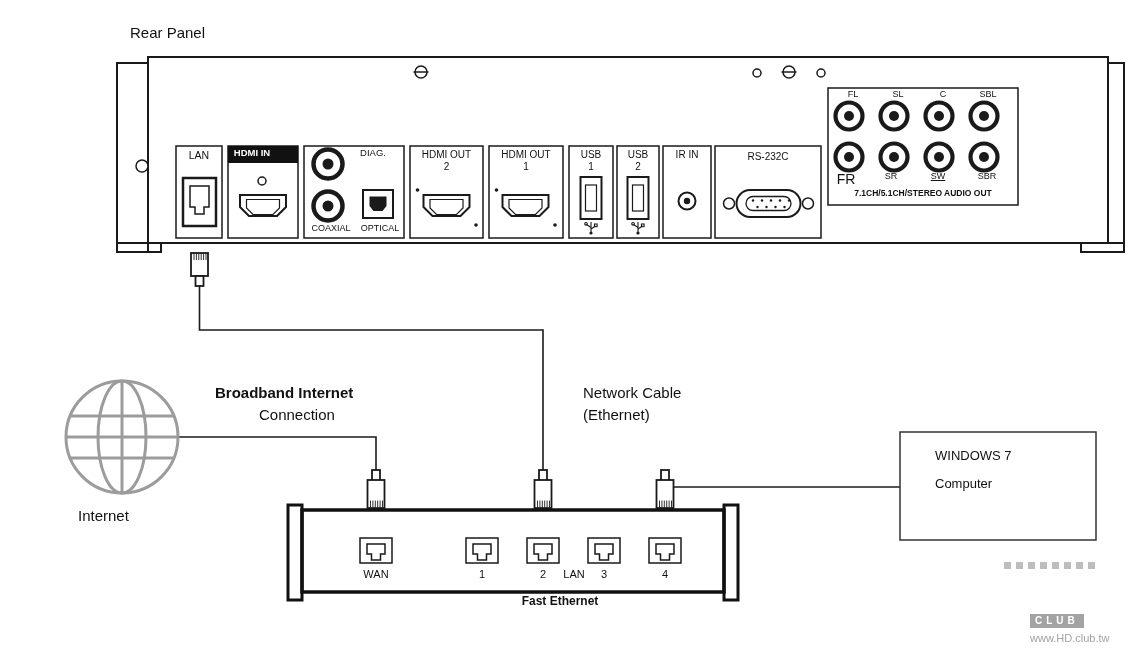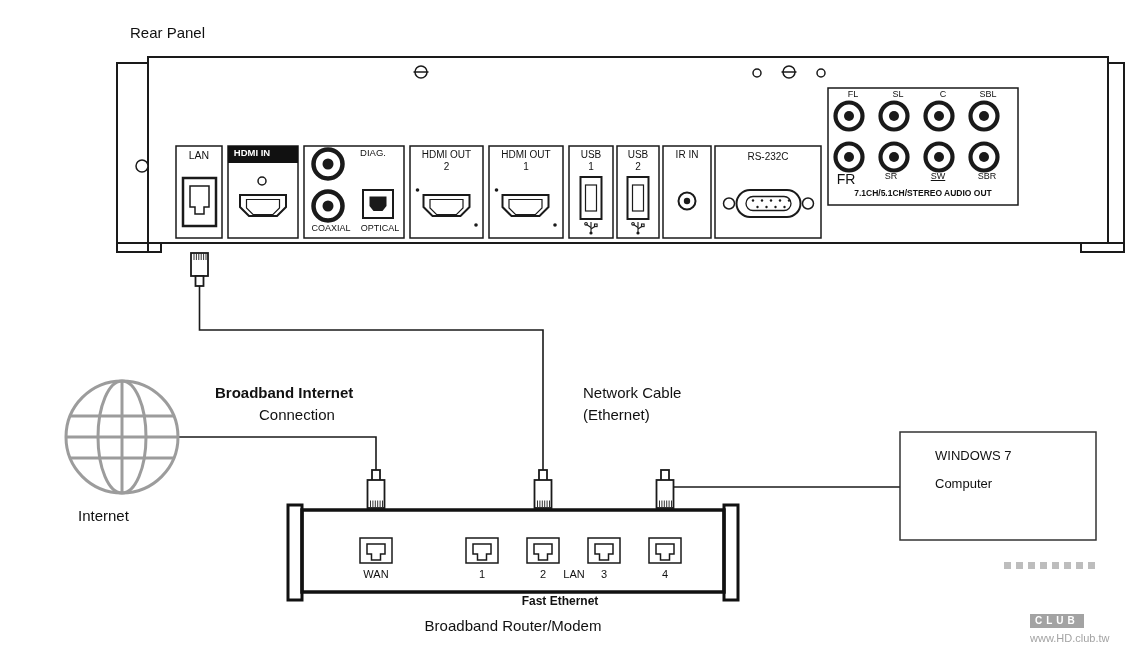--- a/index.html
+++ b/index.html
@@ -297,21 +297,20 @@
   <div class="t" style="left:78px; top:507px; font-size:15px;">Internet</div>
 
   <div class="t c" style="left:354px; top:568px; width:44px; font-size:11px;">WAN</div>
   <div class="t c" style="left:470px; top:568px; width:24px; font-size:11px;">1</div>
   <div class="t c" style="left:531px; top:568px; width:24px; font-size:11px;">2</div>
   <div class="t c" style="left:558px; top:568px; width:32px; font-size:11px;">LAN</div>
   <div class="t c" style="left:592px; top:568px; width:24px; font-size:11px;">3</div>
   <div class="t c" style="left:653px; top:568px; width:24px; font-size:11px;">4</div>
 
   <div class="t c" style="left:470px; top:595px; width:180px; font-size:12px; font-weight:bold;">Fast Ethernet</div>
-  <div class="t c" style="left:388px; top:617px; width:250px; font-size:15px;">Broadband Router/Modem</div>
 
   <div class="t" style="left:935px; top:449px; font-size:13px;text-align:center;">WINDOWS 7</div>
   <div class="t" style="left:935px; top:477px; font-size:13px;">Computer</div>
 
   <div class="t" style="left:1030px; top:614px; font-size:10px; font-weight:bold; letter-spacing:4px; color:#fff; background:#a3a3a3; padding:1px 5px;">CLUB</div>
   <div class="t" style="left:1030px; top:632px; font-size:11px; color:#a3a3a3;text-align:right;">www.HD.club.tw</div>
 
 </div>
 
 </body></html>

